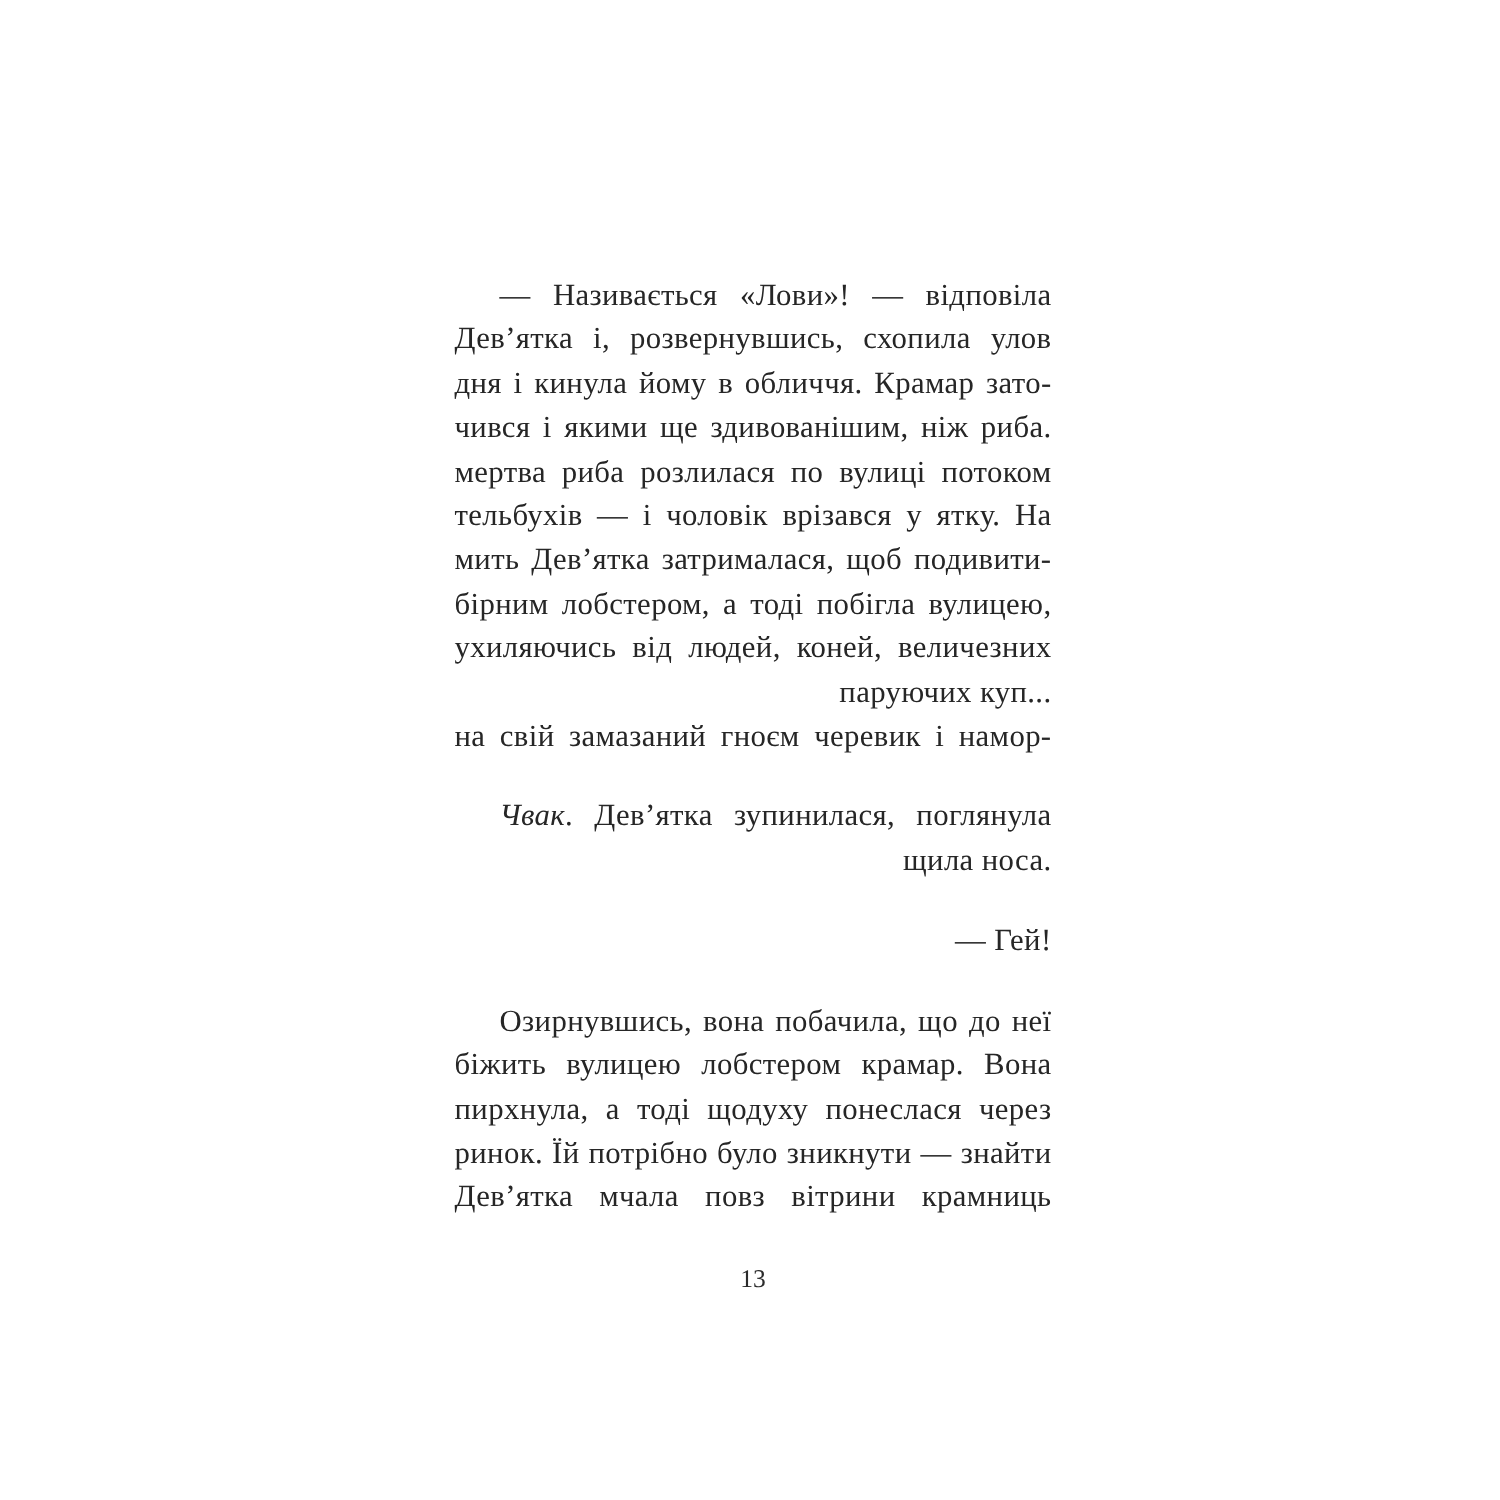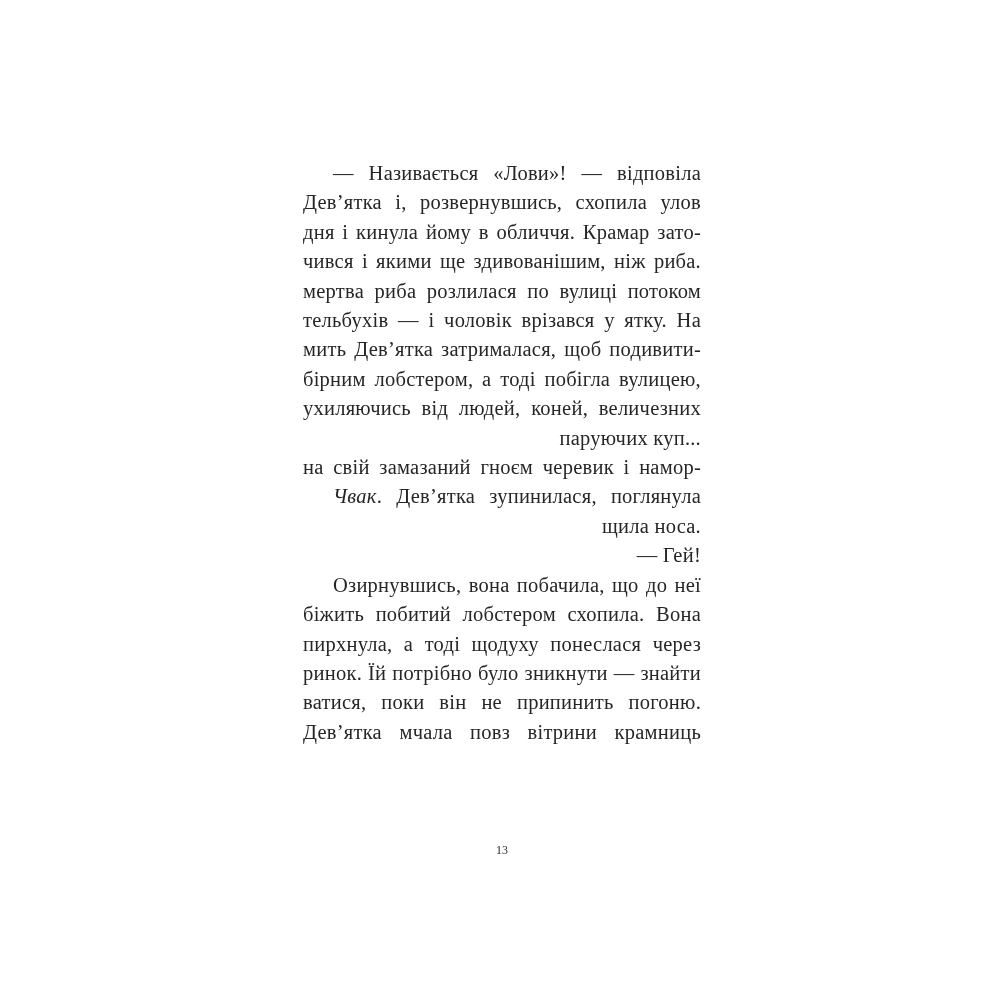--- a/index.html
+++ b/index.html
@@ -33,31 +33,32 @@
   .line {
     text-align: right;
     white-space: normal;
   }
   .line.justify {
     text-align: justify;
     text-align-last: justify;
   }
   .line.indent {
     text-indent: 30px;
+    margin-top: 24px;
   }
   .line .it {
     font-style: italic;
   }
   .folio {
     position: absolute;
     left: 303px;
     top: 843px;
     width: 398px;
     text-align: center;
-    font-size: 12px;
+    font-size: 17px;
     color: #2b2b2b;
     font-family: "Liberation Serif", serif;
   }
 </style>
 </head>
 <body>
 
 <div class="page">
   <div class="text-block" id="text-block" style="color: rgb(38, 38, 38);">
       <div class="line justify indent"><span>— Називається «Лови»! — відповіла</span></div>
@@ -68,20 +69,19 @@
       <div class="line justify"><span>тельбухів — і чоловік врізався у ятку. На</span></div>
       <div class="line justify"><span>мить Дев’ятка затрималася, щоб подивити-</span></div>
       <div class="line justify"><span>бірним лобстером, а тоді побігла вулицею,</span></div>
       <div class="line justify"><span>ухиляючись від людей, коней, величезних</span></div>
       <div class="line"><span>паруючих куп...</span></div>
       <div class="line justify"><span>на свій замазаний гноєм черевик і намор-</span></div>
       <div class="line justify indent"><span class="it">Чвак</span><span>. Дев’ятка зупинилася, поглянула</span></div>
       <div class="line"><span>щила носа.</span></div>
       <div class="line indent"><span>— Гей!</span></div>
       <div class="line justify indent"><span>Озирнувшись, вона побачила, що до неї</span></div>
-      <div class="line justify"><span>біжить побитий лобстером схопила. Вона</span></div>
+      <div class="line justify"><span>біжить вулицею лобстером крамар. Вона</span></div>
       <div class="line justify"><span>пирхнула, а тоді щодуху понеслася через</span></div>
       <div class="line justify"><span>ринок. Їй потрібно було зникнути — знайти</span></div>
-      <div class="line justify"><span>ватися, поки він не припинить погоню.</span></div>
       <div class="line justify"><span>Дев’ятка мчала повз вітрини крамниць</span></div>
     </div>
   <div class="folio">13</div>
 </div>
 
 </body></html>

